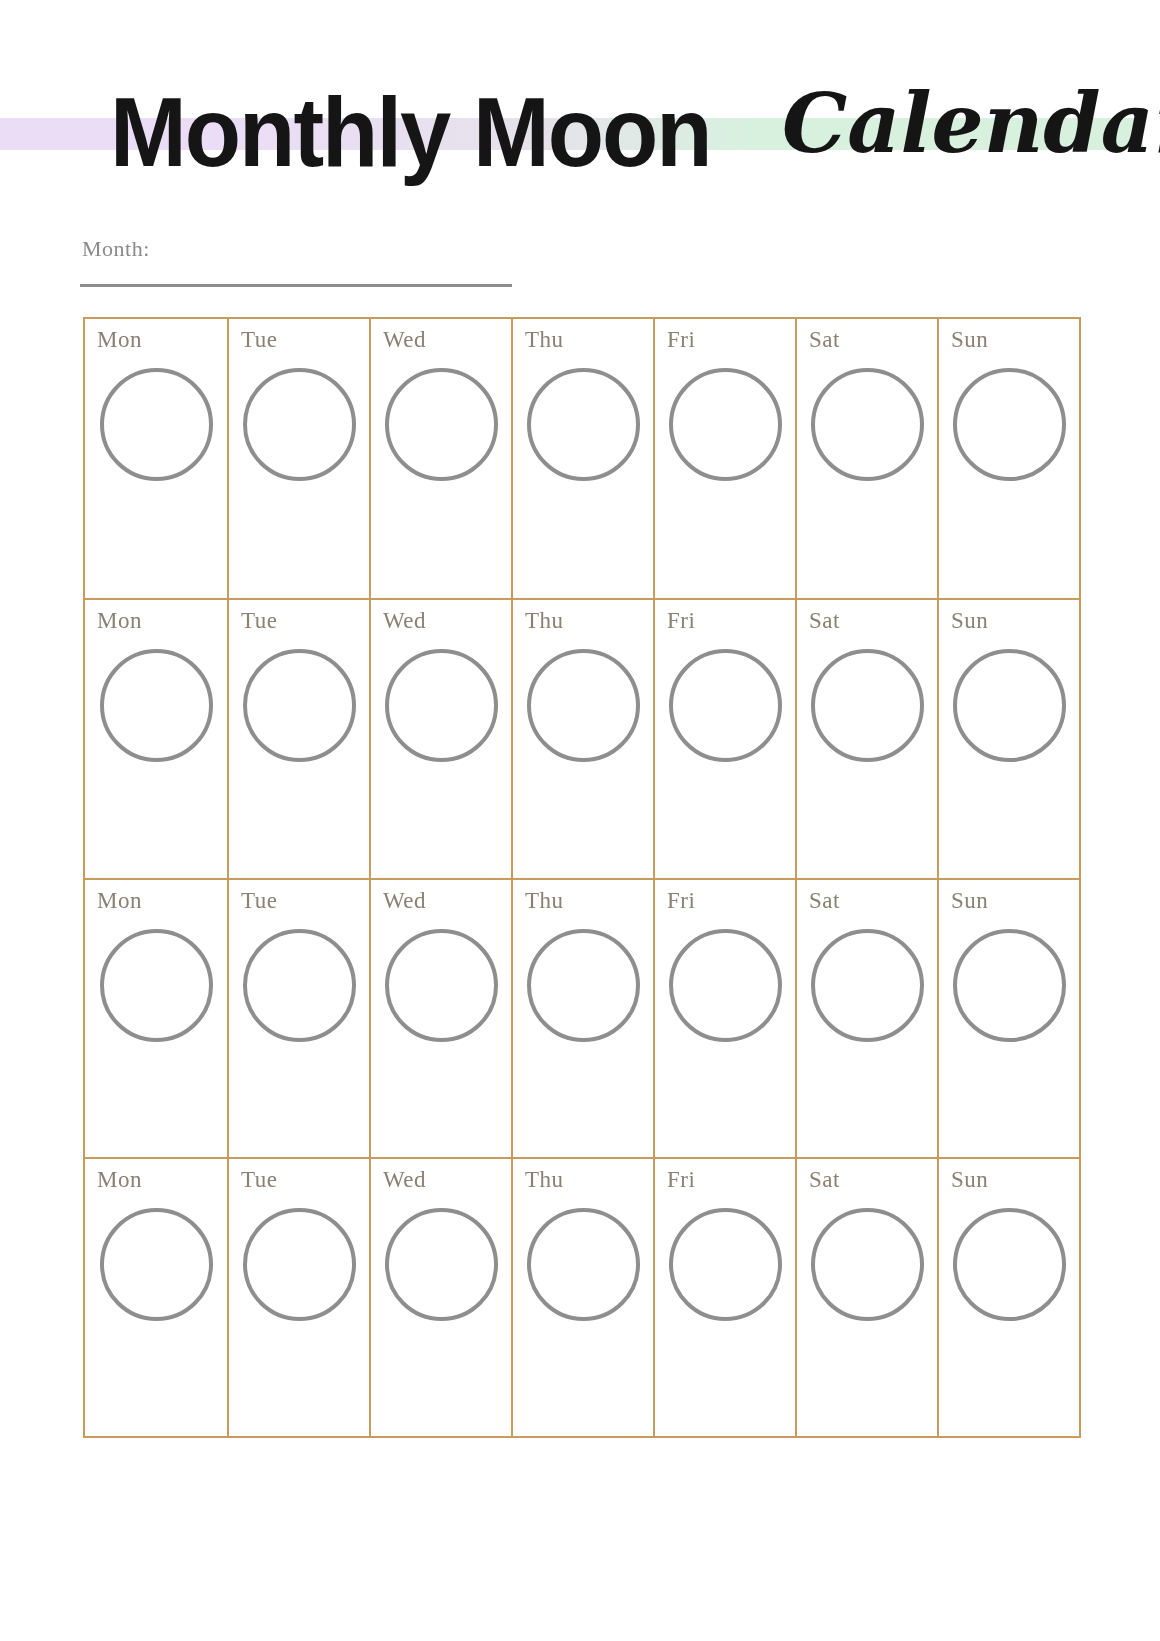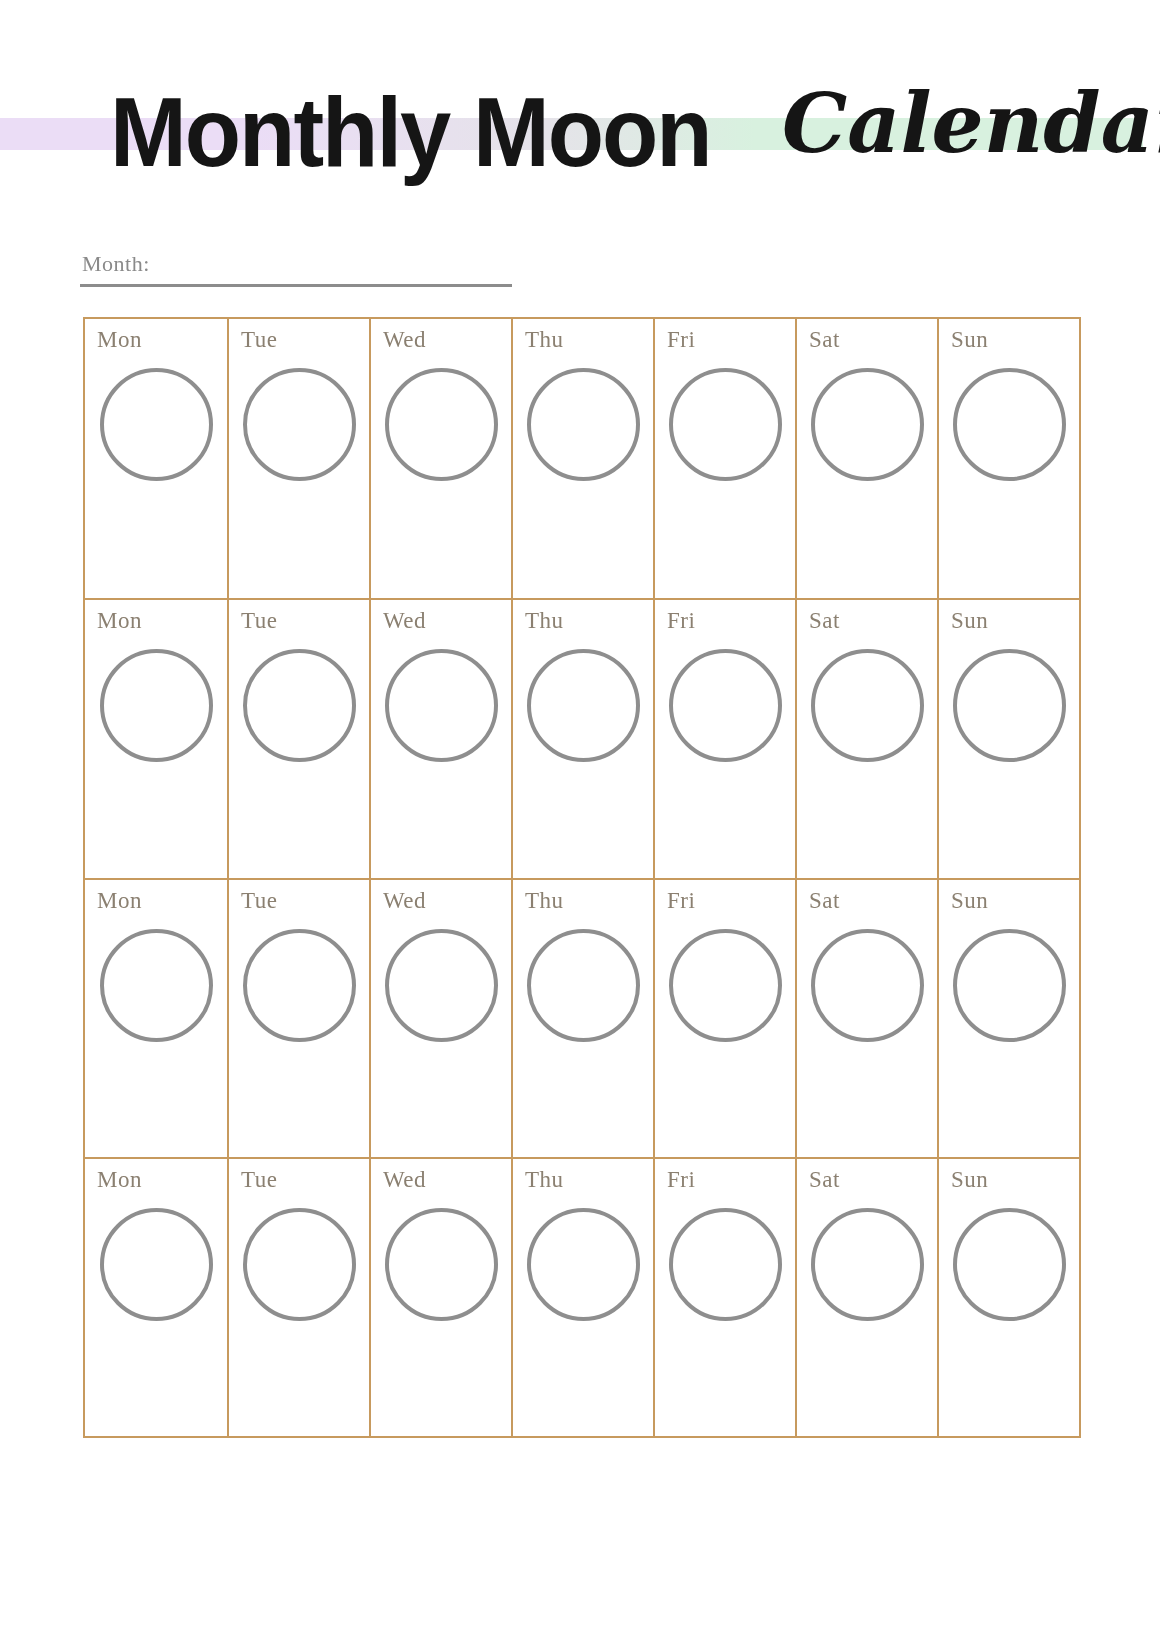--- a/index.html
+++ b/index.html
@@ -49,21 +49,21 @@
     position:absolute;left:782px;top:78px;
     font-family:"DejaVu Serif", serif;
     font-style:italic;font-weight:600;
     font-size:82px;line-height:1.1;
     color:var(--title-black);
     z-index:1;
     white-space:nowrap;
   }
 
   .month-label{
-    position:absolute;left:82px;top:251px;
+    position:absolute;left:82px;top:236px;
     font-family:"Liberation Serif", serif;
     font-size:22px;color:var(--month-gray);
     letter-spacing:0.5px;
   }
   .month-line{
     position:absolute;left:80px;top:284px;
     width:432px;height:3px;background:#8c8c8c;
   }
 
   .calendar-grid{

